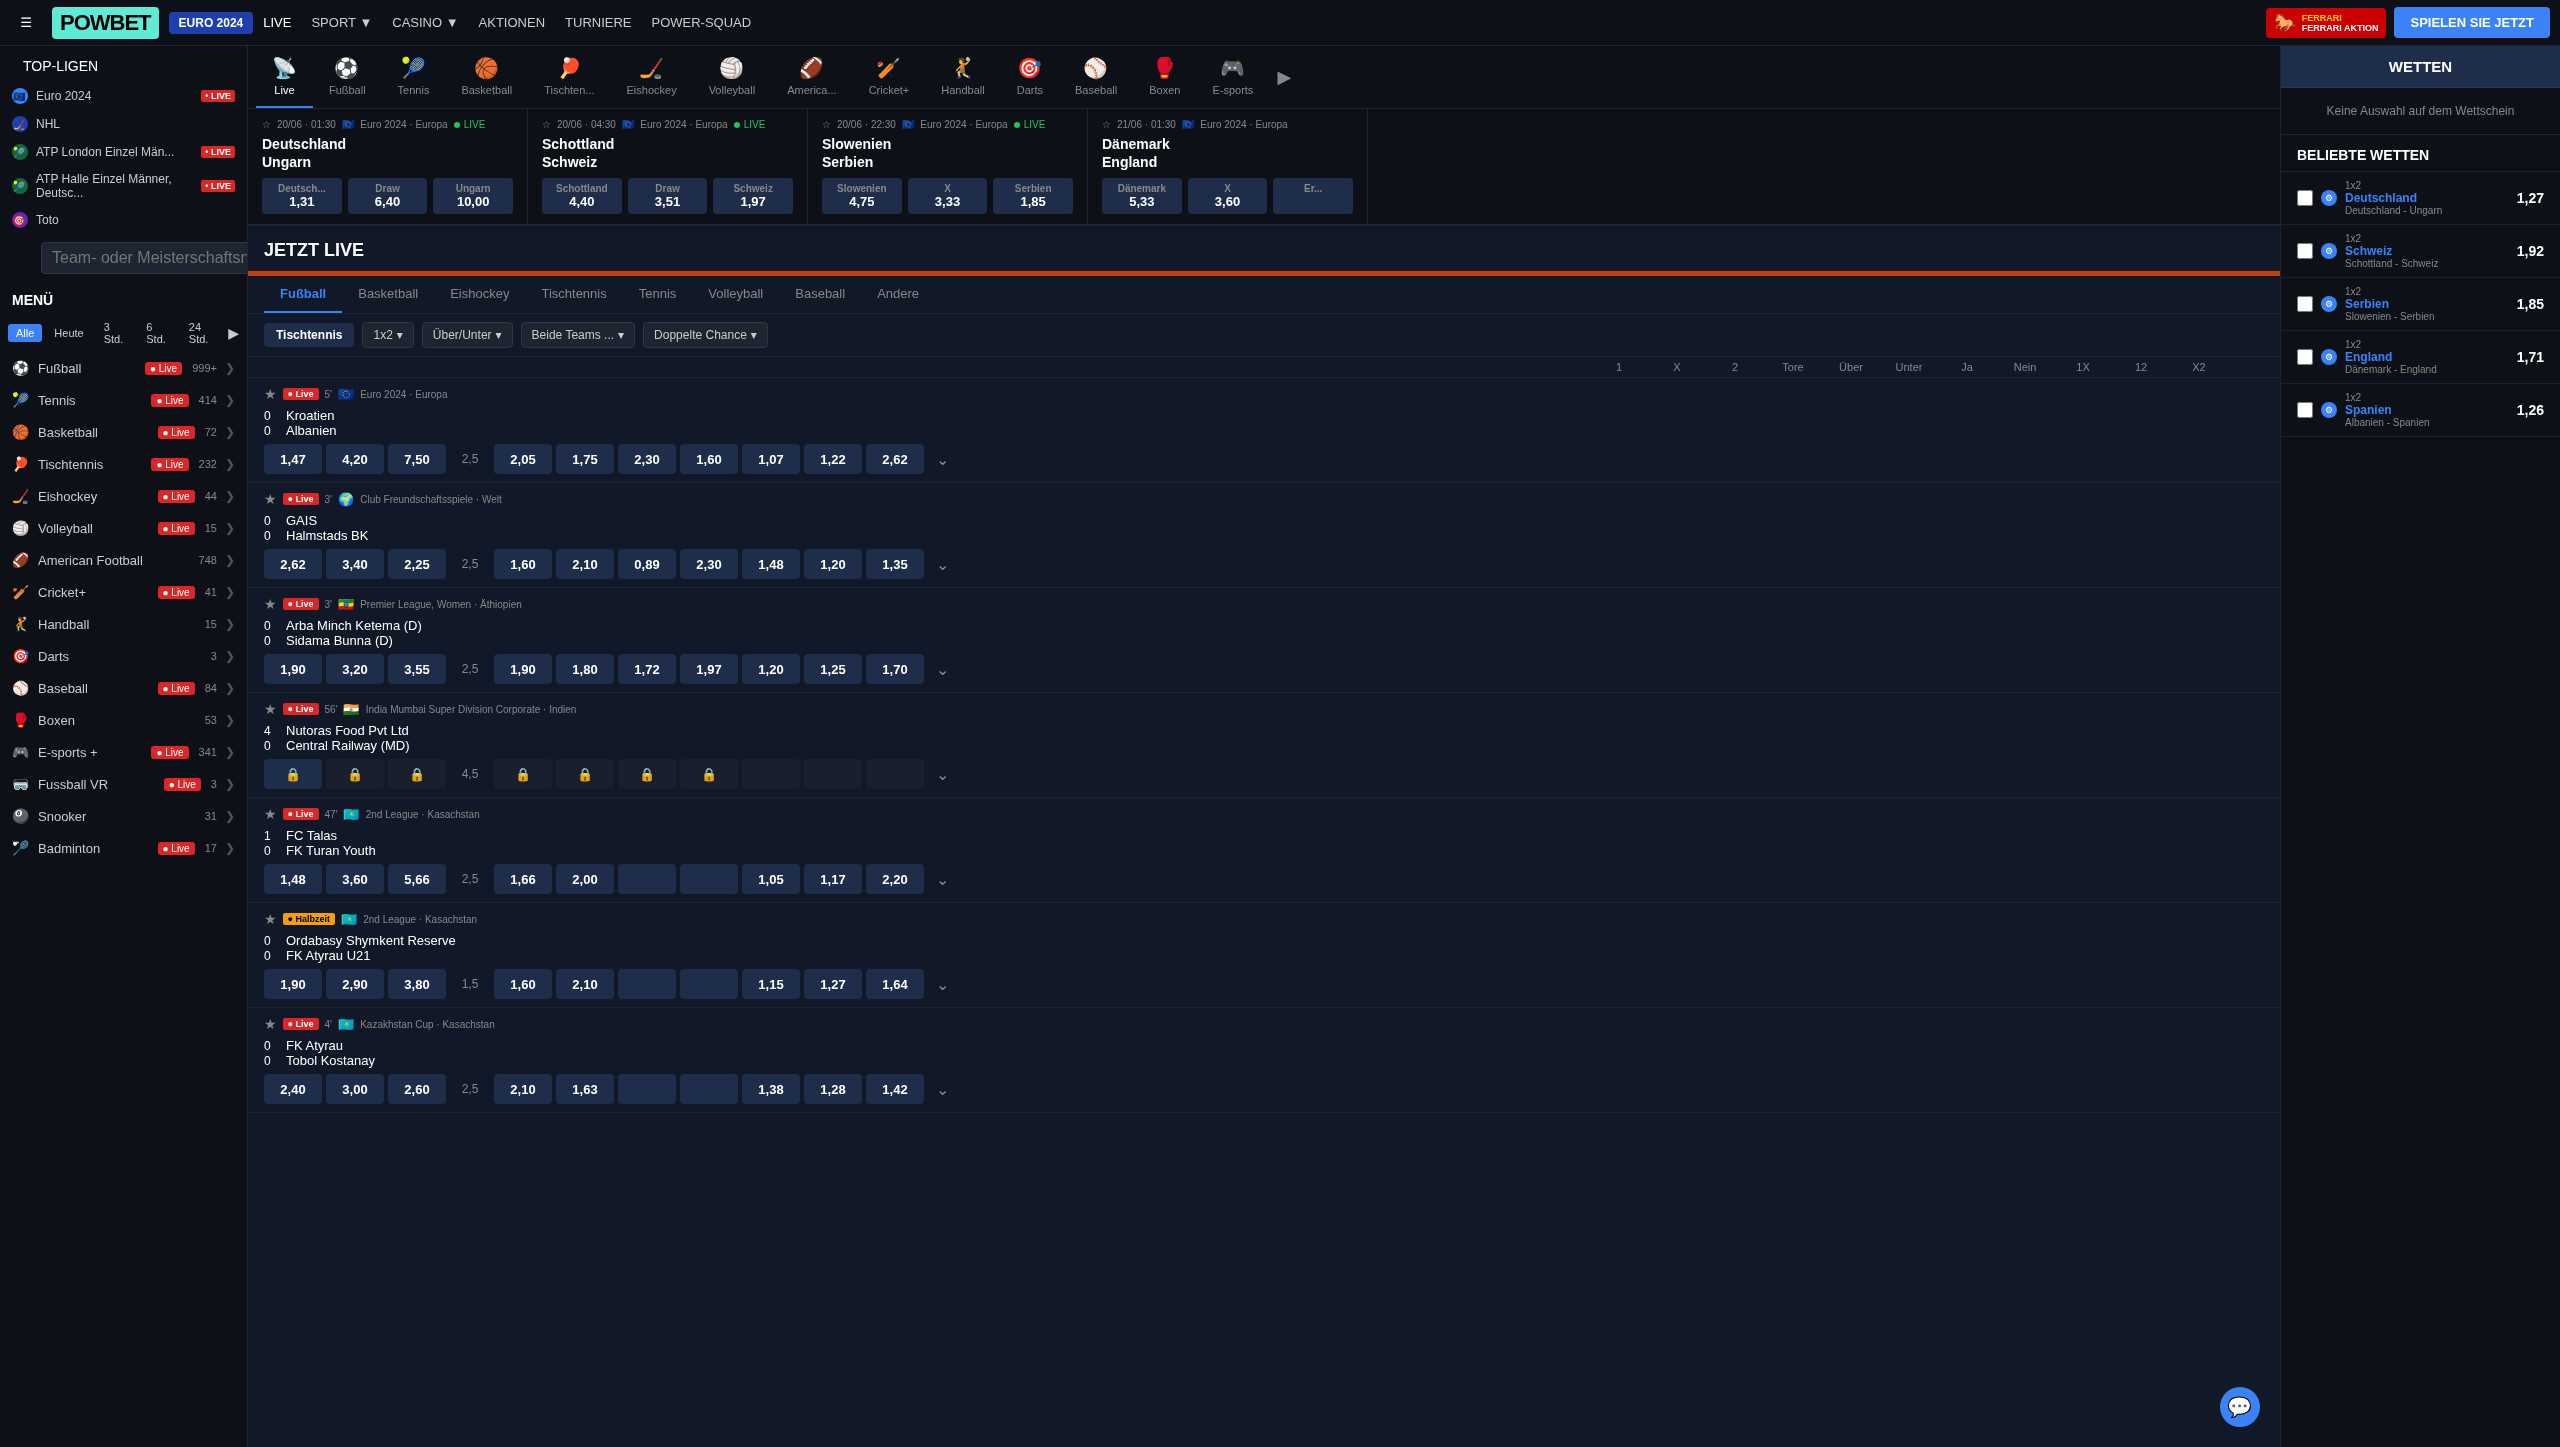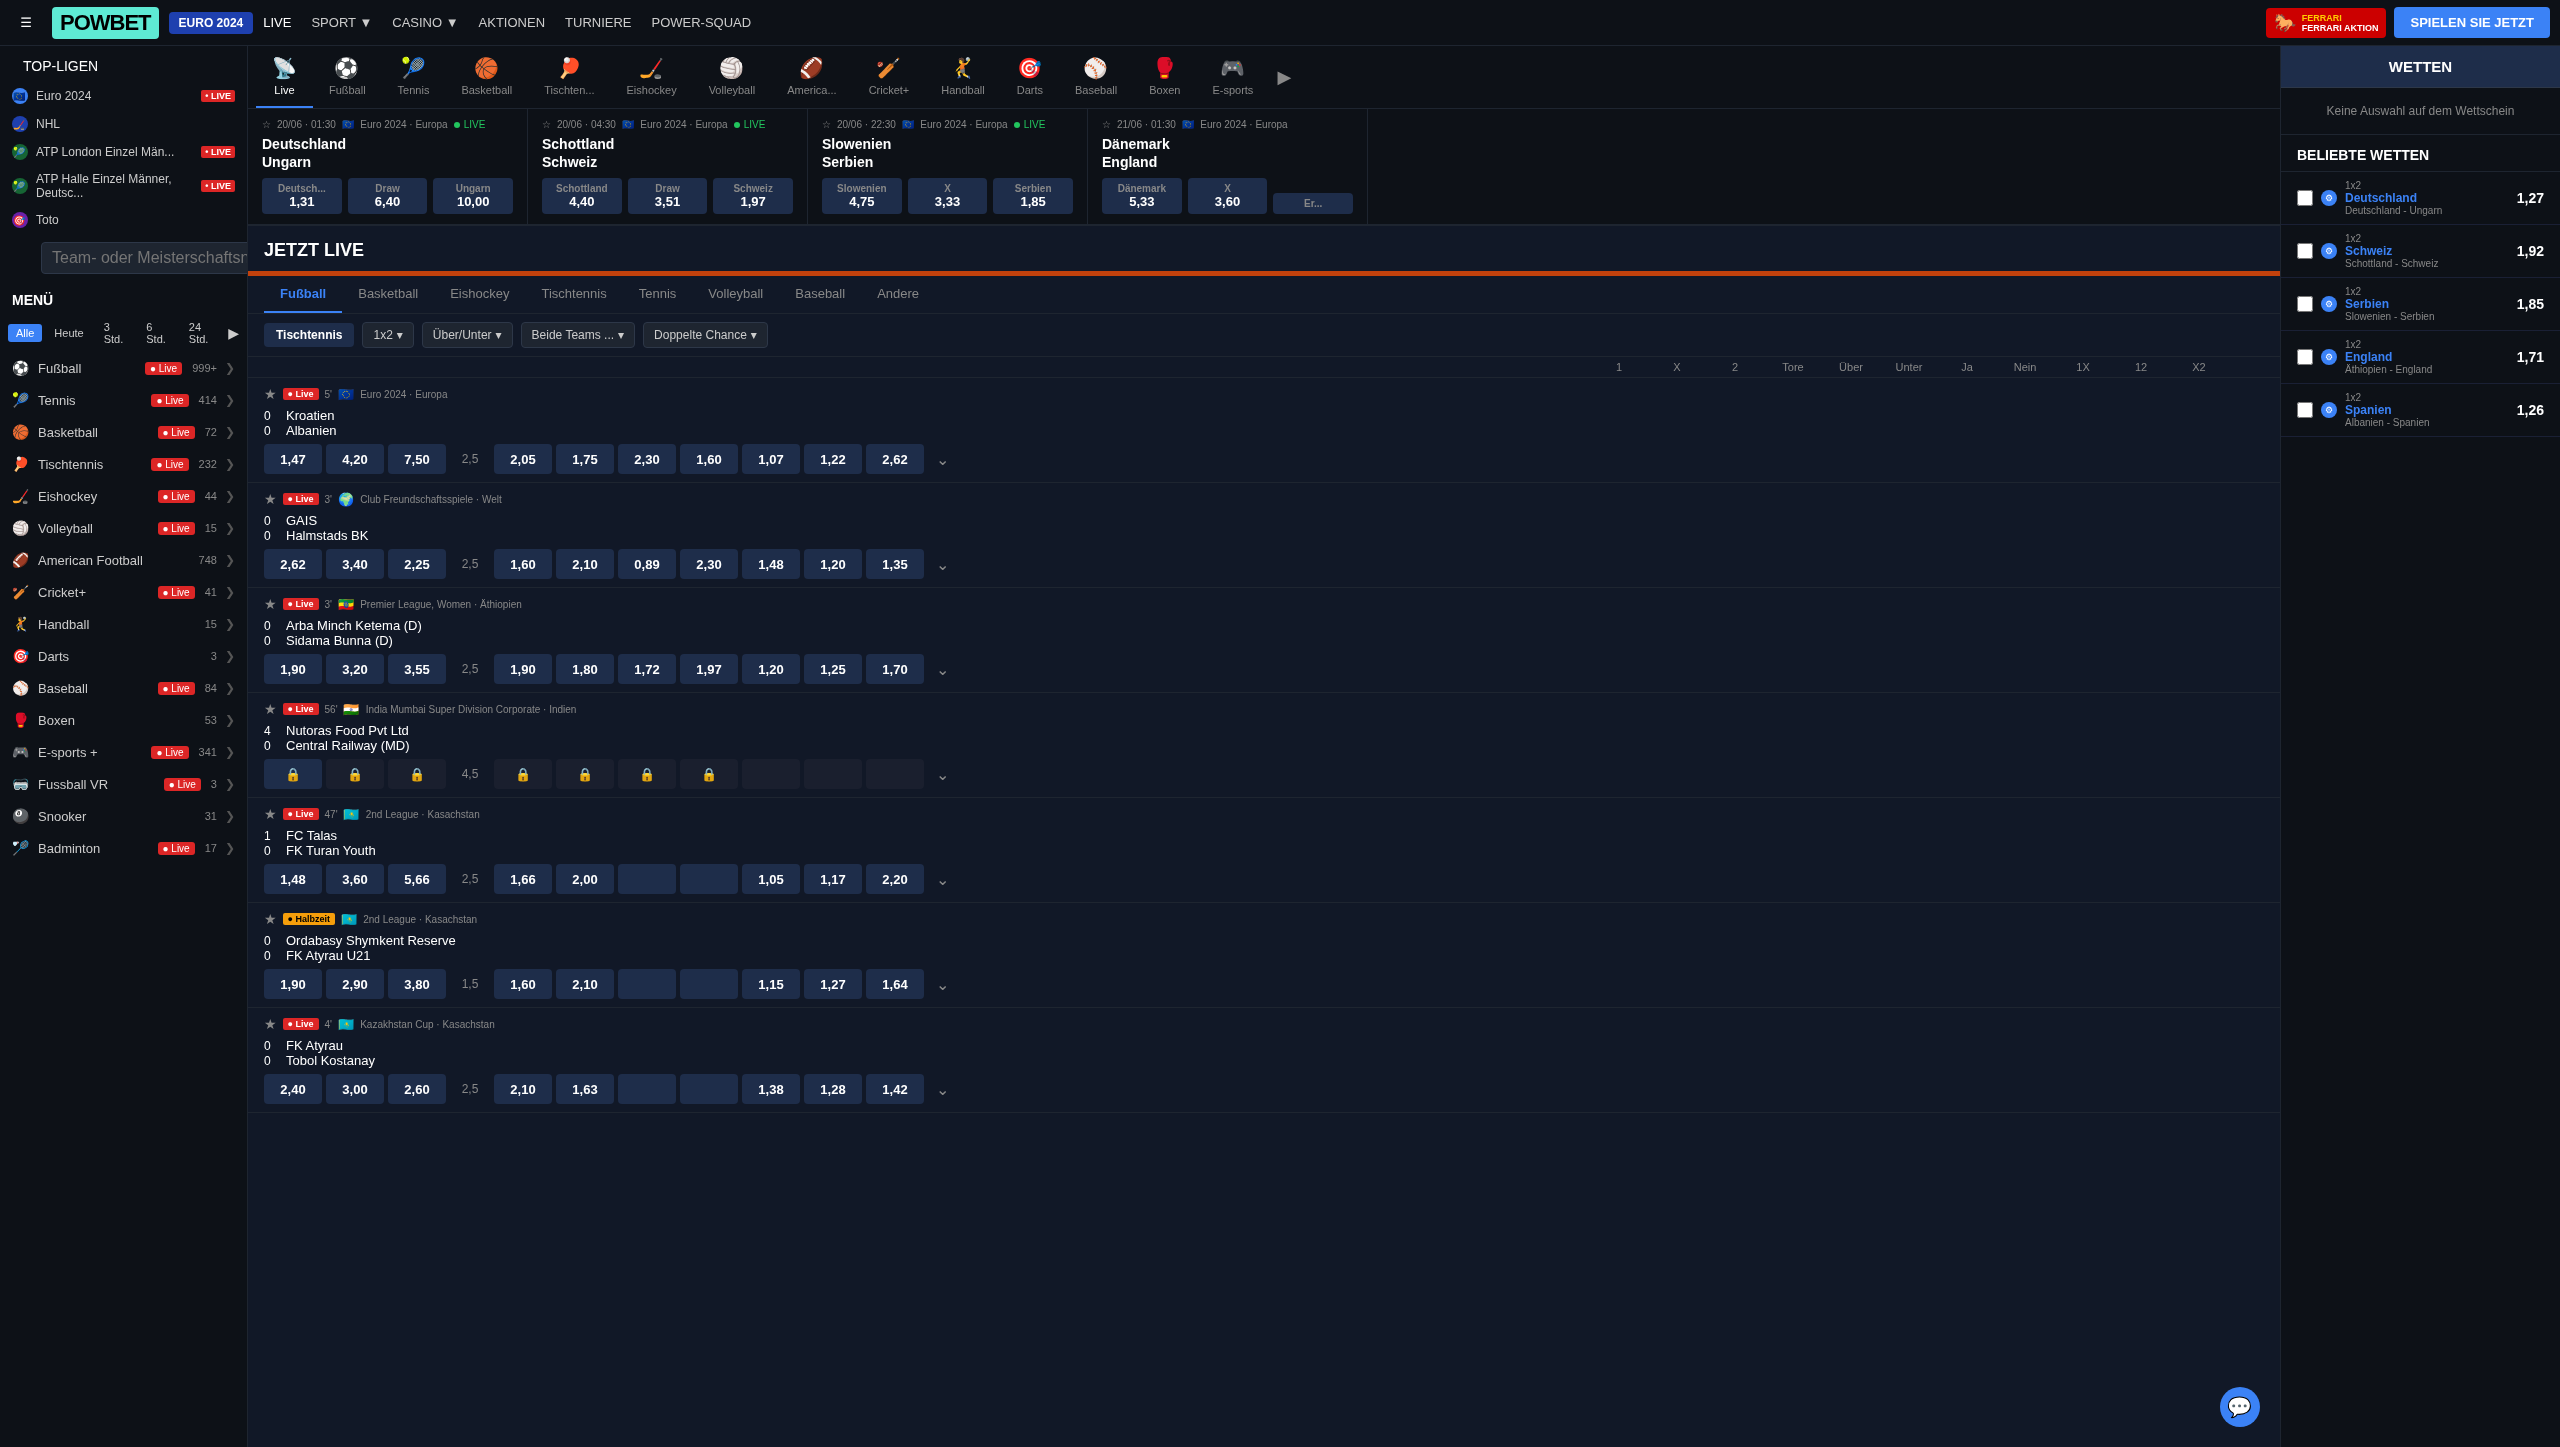--- a/index.html
+++ b/index.html
@@ -53,21 +53,21 @@
     .sport-tab-icon { font-size: 20px; }
     .tab-arrow { padding: 10px 8px; color: #888; cursor: pointer; font-size: 18px; }
 
     
     .featured-matches { display: flex; overflow-x: auto; gap: 0; background: #0d1117; border-bottom: 2px solid #1e2530; }
     .featured-card { min-width: 280px; padding: 10px 14px; border-right: 1px solid #1e2530; cursor: pointer; }
     .featured-meta { font-size: 10px; color: #888; margin-bottom: 6px; display: flex; align-items: center; gap: 6px; }
     .featured-star { color: #888; }
     .featured-teams { margin-bottom: 8px; }
     .featured-team { font-size: 14px; font-weight: 600; color: #fff; margin-bottom: 2px; }
-    .featured-odds { display: flex; gap: 6px; align-items: flex-end; }
+    .featured-odds { display: flex; gap: 6px; }
     .featured-odd { background: #1e2d4a; padding: 5px 10px; border-radius: 4px; font-size: 13px; font-weight: bold; text-align: center; flex: 1; }
     .featured-odd-label { font-size: 10px; color: #888; }
     .featured-odd-val { color: #fff; font-weight: bold; }
     .live-indicator { display: flex; align-items: center; gap: 4px; }
     .live-dot { width: 6px; height: 6px; border-radius: 50%; background: #22c55e; }
 
     
     .live-section { padding: 0; }
     .live-header { padding: 14px 16px 10px; font-size: 18px; font-weight: bold; color: #fff; border-bottom: 5px solid #c2410c; background: #111827; }
     .live-sport-tabs { display: flex; gap: 0; padding: 0 16px; background: #111827; border-bottom: 1px solid #1e2530; overflow-x: auto; }
@@ -831,21 +831,21 @@
       <div class="beliebte-match">Slowenien - Serbien</div>
     </div>
     <div class="beliebte-odd">1,85</div>
   </div>
         <div class="beliebte-item">
     <input type="checkbox" class="beliebte-checkbox" style="">
     <div class="beliebte-icon">⚙</div>
     <div class="beliebte-info">
       <div class="beliebte-type">1x2</div>
       <div class="beliebte-name">England</div>
-      <div class="beliebte-match">Äthiopien - England</div>
+      <div class="beliebte-match">Dänemark - England</div>
     </div>
     <div class="beliebte-odd">1,71</div>
   </div>
         <div class="beliebte-item">
     <input type="checkbox" class="beliebte-checkbox" style="">
     <div class="beliebte-icon">⚙</div>
     <div class="beliebte-info">
       <div class="beliebte-type">1x2</div>
       <div class="beliebte-name">Spanien</div>
       <div class="beliebte-match">Albanien - Spanien</div>

